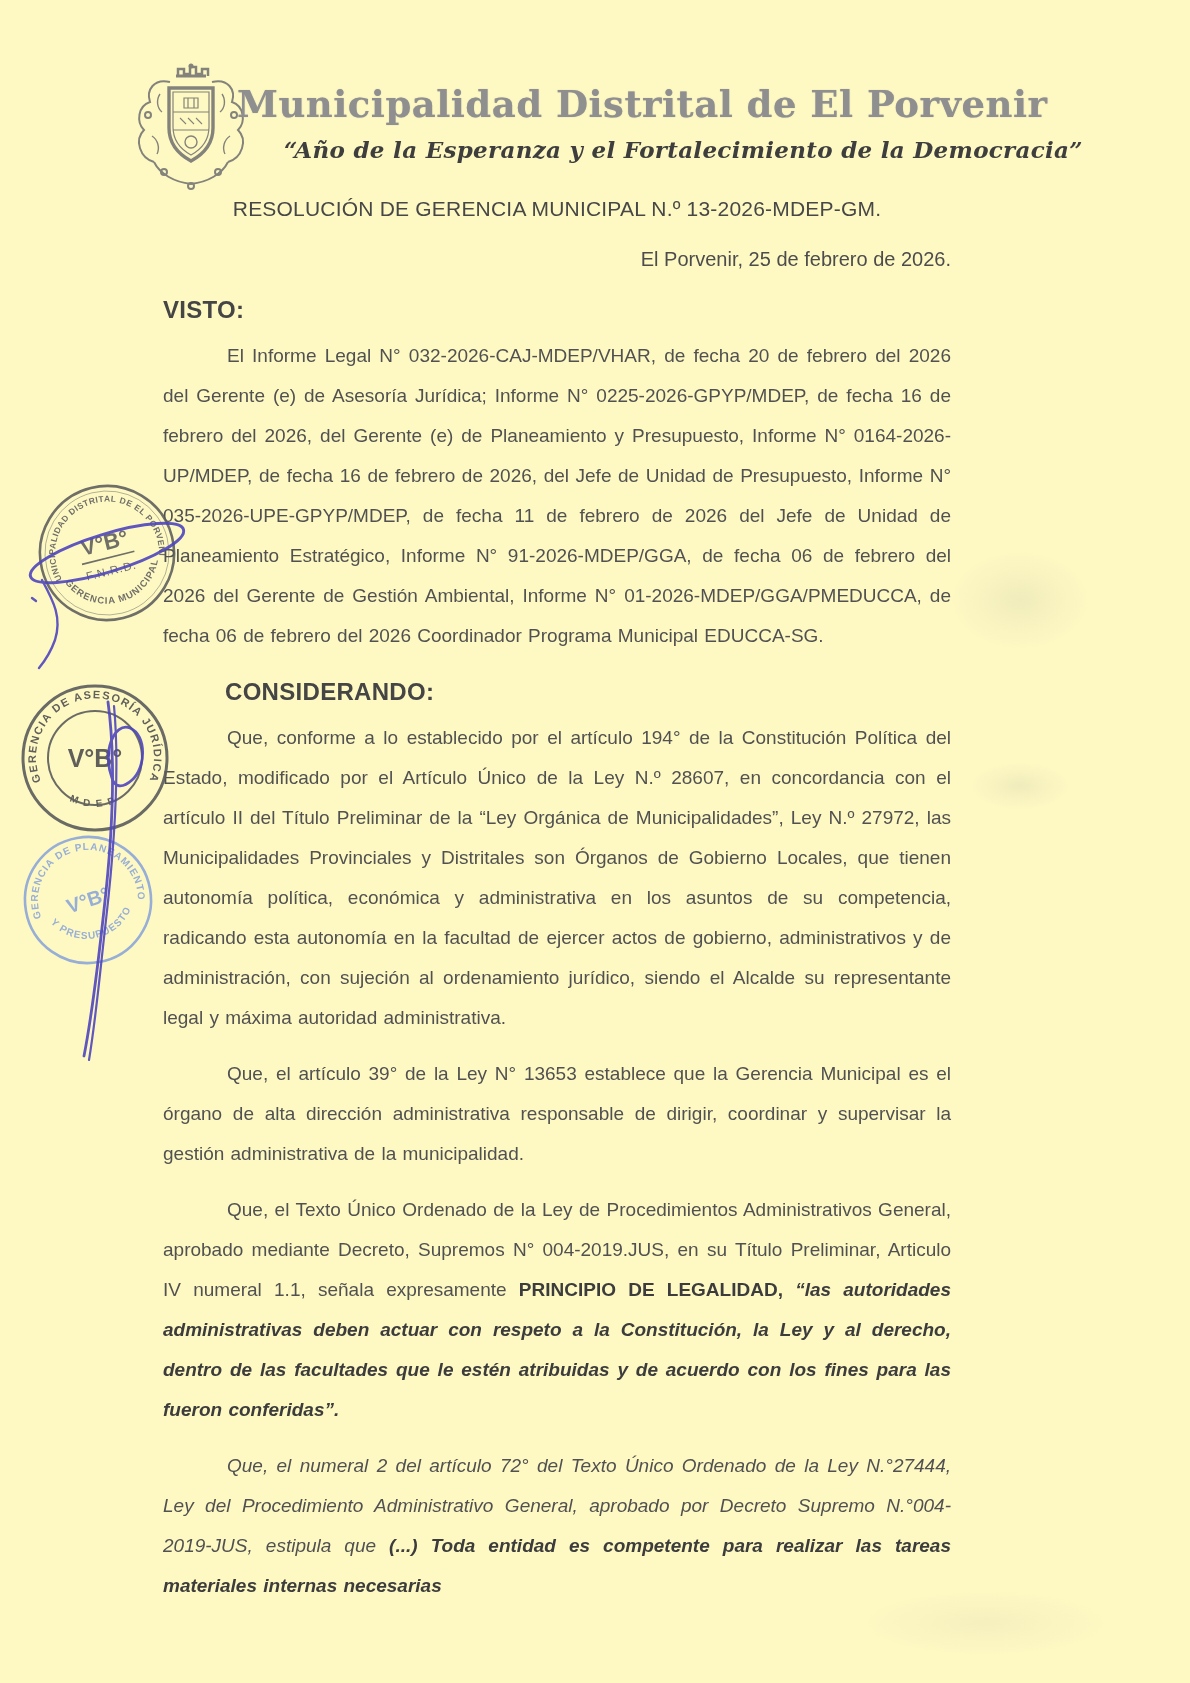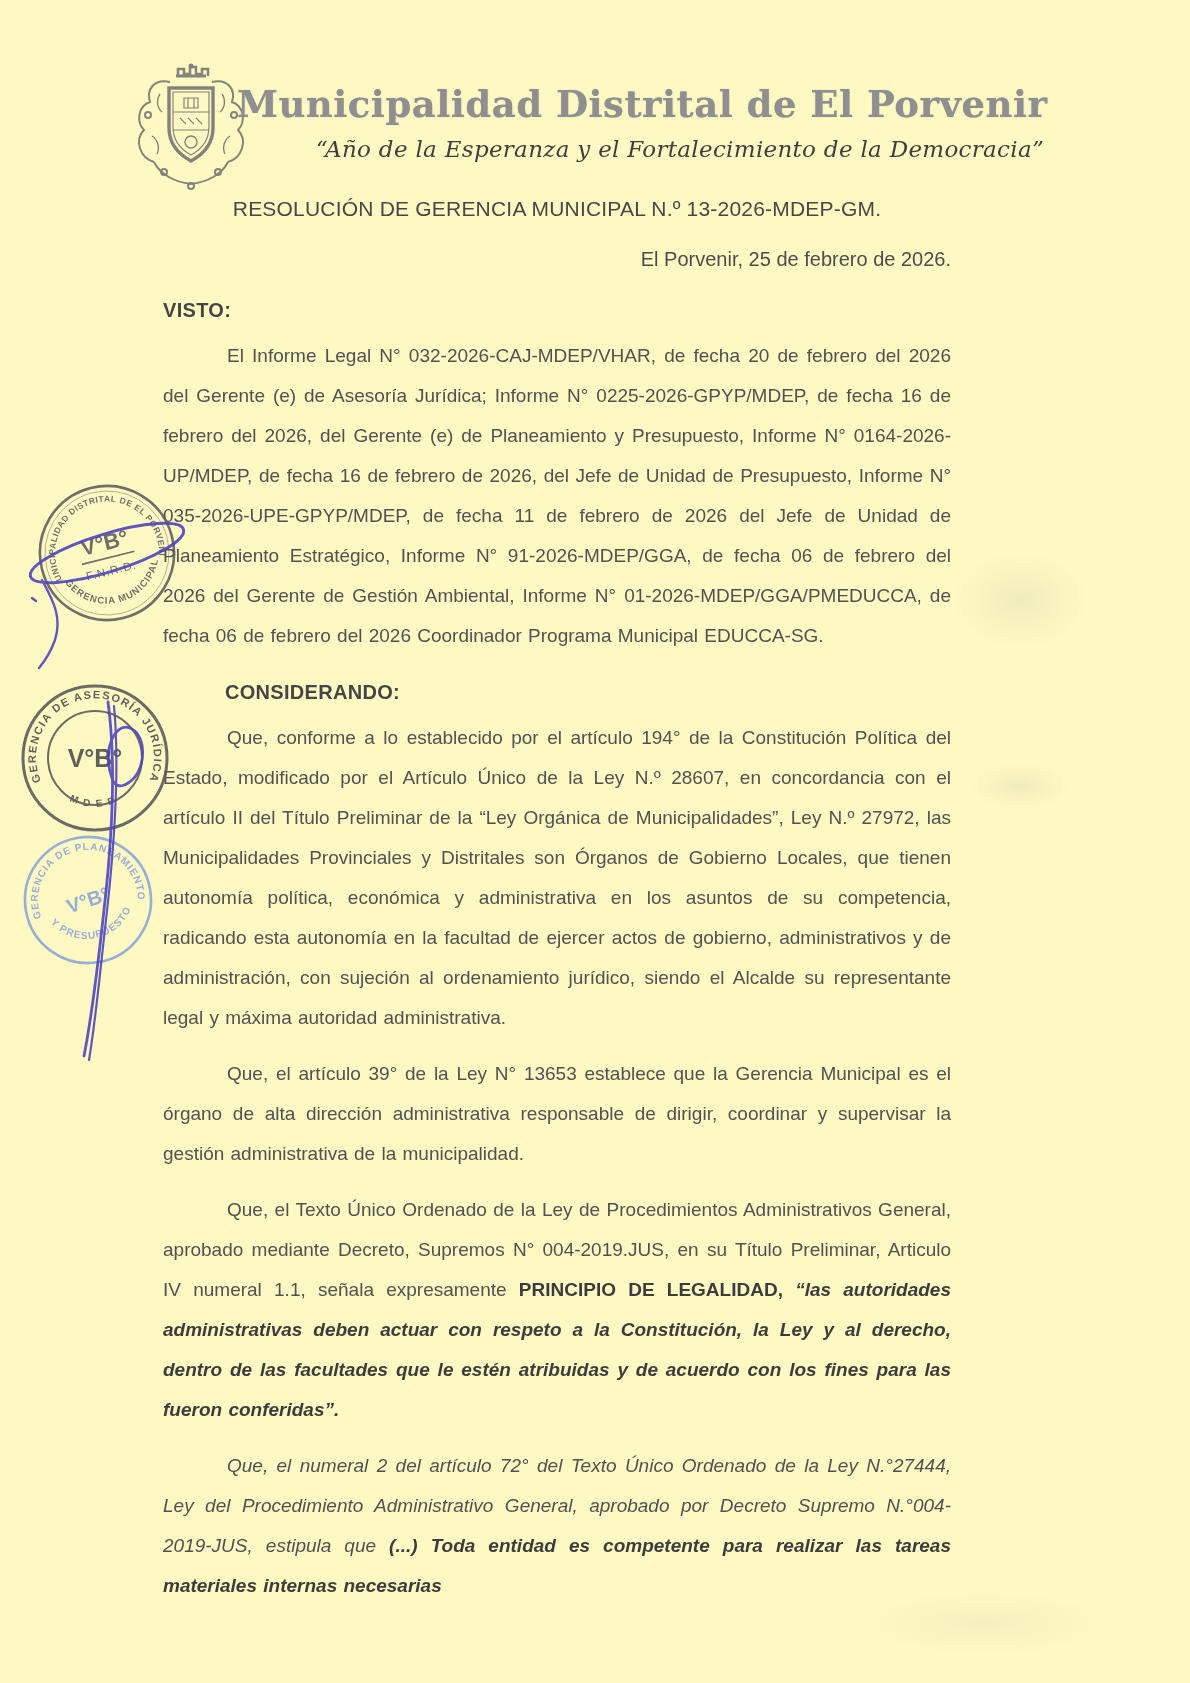--- a/index.html
+++ b/index.html
@@ -14,39 +14,39 @@
   }
   
   .logo{position:absolute;left:130px;top:60px;width:122px;height:132px;}
   .muni-title{
     position:absolute;left:237px;top:82px;width:810px;
     font-family:"DejaVu Serif",serif;font-weight:bold;
     font-size:37px;color:#8f8f8f;letter-spacing:.5px;white-space:nowrap;
     text-shadow:0 0 1px rgba(150,150,150,.75);
   }
   .motto{
-    position:absolute;left:316px;top:136px;width:600px;text-align:center;
-    font-family:"DejaVu Serif",serif;font-style:italic;font-weight:normal;
+    position:absolute;left:284px;top:136px;width:600px;text-align:center;
+    font-family:"DejaVu Serif",serif;font-style:italic;font-weight:bold;
     font-size:23px;color:#3e3e3e;letter-spacing:.3px;white-space:nowrap;
   }
   .res-title{
     position:absolute;left:163px;top:197px;width:788px;text-align:center;
     font-weight:normal;font-size:21px;color:#474747;letter-spacing:.2px;white-space:nowrap;
   }
   .date-line{
     position:absolute;left:163px;top:248px;width:788px;text-align:right;
     font-size:20px;color:#4c4c4c;
   }
   
   .doc{
     position:absolute;left:163px;top:290px;width:788px;
     font-size:19px;line-height:40px;text-align:justify;word-spacing:1px;
   }
   .doc h3{
-    margin:0 0 6px 0;font-size:20px;line-height:40px;
+    margin:0 0 6px 0;font-size:24px;line-height:40px;
     color:#454545;letter-spacing:.3px;text-align:left;
   }
   .doc h3.indent{ text-indent:62px;margin-top:12px; }
   .doc p{ margin:0 0 16px 0;text-indent:64px; }
   .b{ font-weight:bold;color:#3c3c3c; }
   .i{ font-style:italic; }
   .bi{ font-weight:bold;font-style:italic;color:#3c3c3c; }
   
   .stamps{ position:absolute;left:0;top:460px;width:250px;height:650px;overflow:visible; }
   .stamp-arc{ font-family:"Liberation Sans",sans-serif;font-weight:600; }

